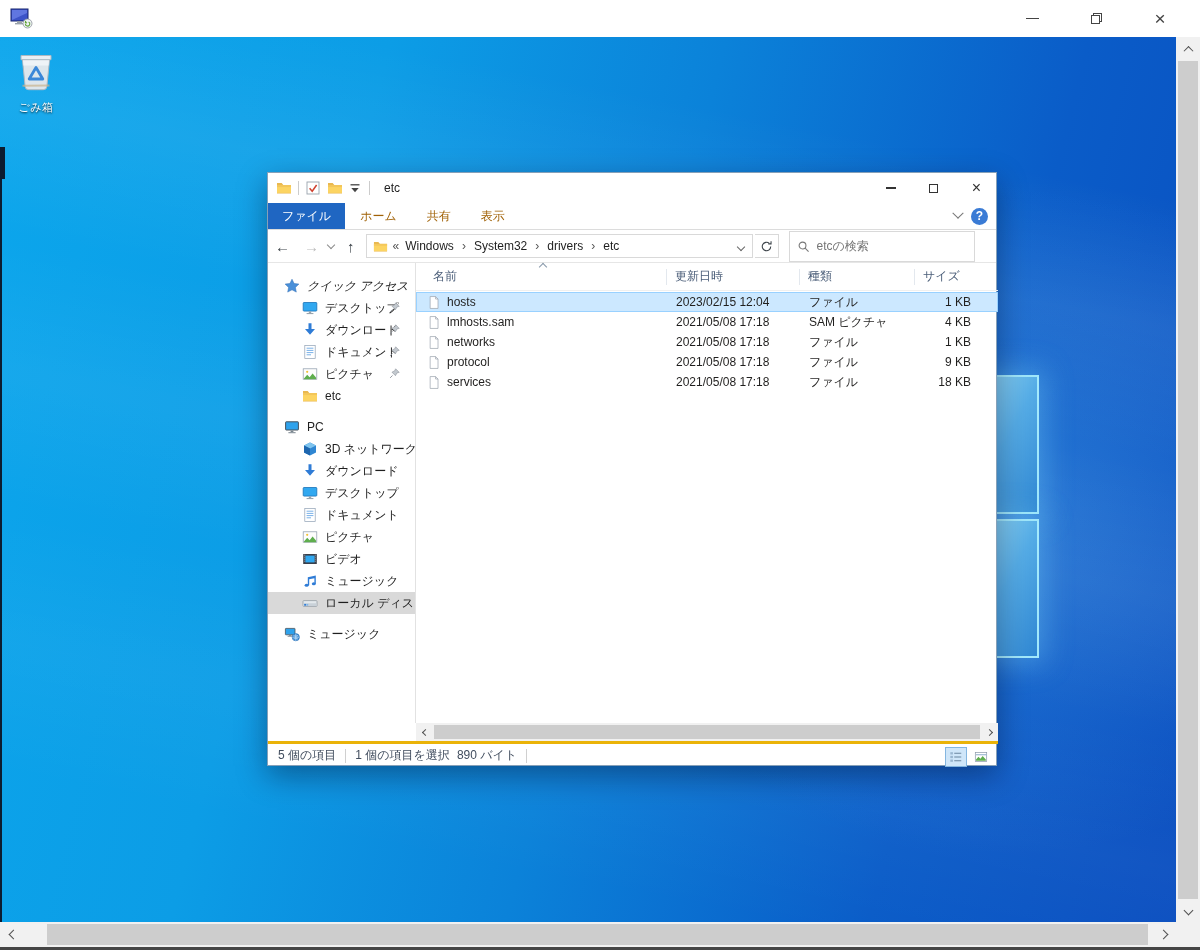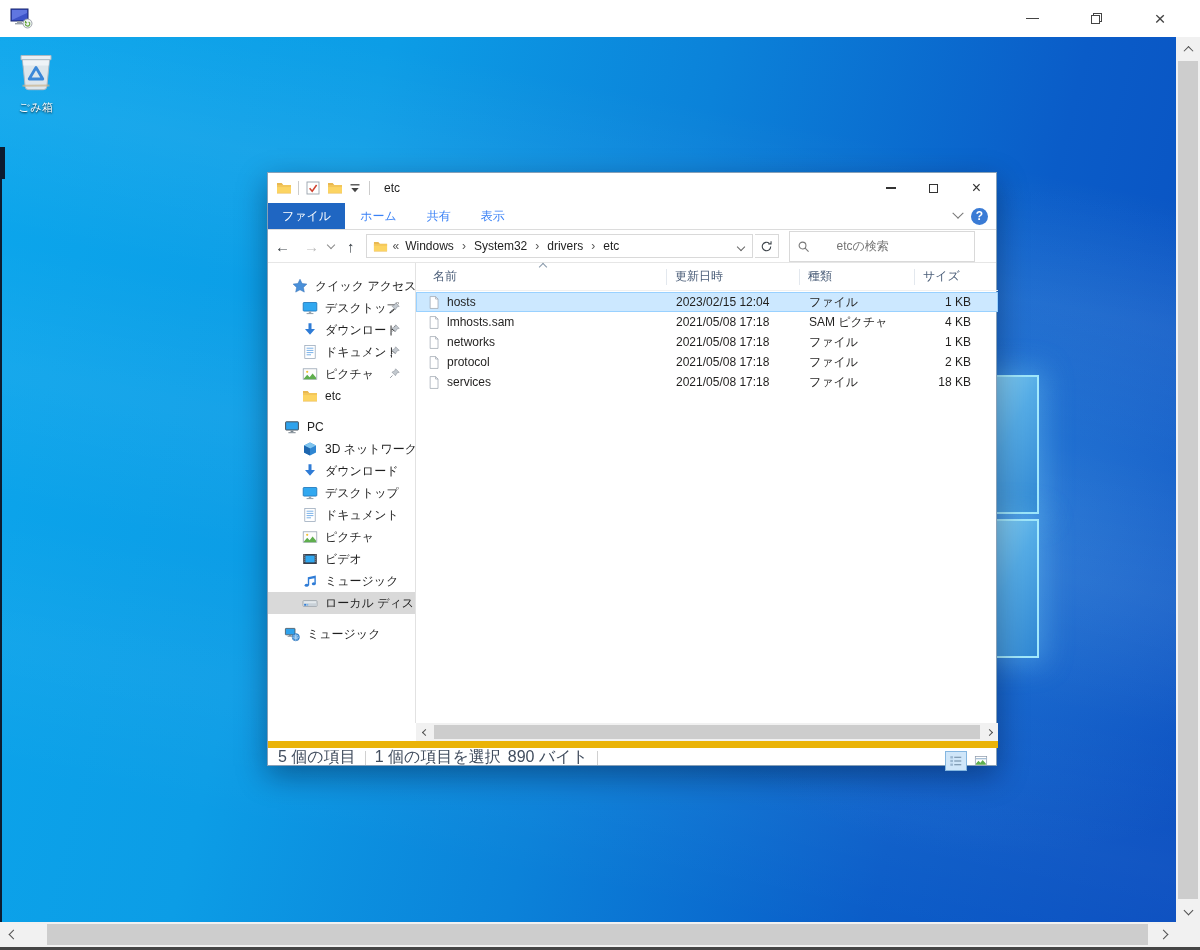--- a/index.html
+++ b/index.html
@@ -70,41 +70,41 @@
   #qat-caret { width:12px; height:12px; margin-left:4px; }
   #ex-title { margin-left:8px; font-size:12px; color:#222; }
   .ewc { position:absolute; top:0; width:43px; height:30px; display:flex; align-items:center; justify-content:center; }
   #ew-min { left:601px; } #ew-max { left:644px; } #ew-close { left:687px; }
   .ewc .bar { width:10px; height:1.2px; background:#333; }
   .max-glyph { width:9px; height:9px; border:1.2px solid #333; }
   .ewc .x-glyph { font-size:16px; color:#333; }
 
   #ribbon-tabs { position:absolute; left:0; top:30px; width:100%; height:27px; background:#fff;
     border-bottom:1px solid #dcdcdc; display:flex; align-items:stretch; }
-  .rtab { display:flex; align-items:center; padding:0 15px; color:#3b82f6; font-size:12px; }
+  .rtab { display:flex; align-items:center; padding:0 15px; color:#a16207; font-size:12px; }
   .rtab.active { background:#1f66c2; color:#fff; padding:0 14px; }
   #ribbon-right { position:absolute; right:8px; top:30px; height:26px; display:flex; align-items:center; gap:9px; }
   #ribbon-chevron { width:8px; height:8px; border-right:1.5px solid #777; border-bottom:1.5px solid #777; transform:rotate(45deg) translate(-2px,-2px); }
   #help-icon { width:17px; height:17px; border-radius:50%; background:#3a7bd5; color:#fff; font-size:12px; font-weight:bold;
     display:flex; align-items:center; justify-content:center; }
 
   #addressbar { position:absolute; left:0; top:57px; width:100%; height:33px; background:#fff;
     display:flex; align-items:center; border-bottom:1px solid #e6e6e6; }
   .navarrow { font-size:15px; color:#3b4248; margin:0 7px; }
   .navarrow.disabled { color:#bcbcbc; }
   #recent-caret { width:6px; height:6px; border-right:1.4px solid #8a8a8a; border-bottom:1.4px solid #8a8a8a; transform:rotate(45deg); margin:0 6px 2px 2px; }
   #address-box { position:relative; width:387px; height:24px; border:1px solid #d9d9d9; display:flex; align-items:center; padding:0 6px; margin-left:4px; }
   #address-box .svgi { width:15px; height:15px; margin-right:5px; }
   .crumb { color:#1f1f1f; padding:0 2px; white-space:nowrap; }
   .crumb-sep { color:#555; padding:0 6px; font-size:12px; }
   #crumb-prefix { color:#555; padding-right:4px; }
   #addr-caret { position:absolute; right:8px; top:9px; width:6px; height:6px; border-right:1.4px solid #666; border-bottom:1.4px solid #666; transform:rotate(45deg); }
   #refresh-btn { width:24px; height:24px; margin-left:2px; display:flex; align-items:center; justify-content:center; border:1px solid #d9d9d9; border-left:none; }
   #refresh-btn .svgi { width:13px; height:13px; }
-  #search-box { width:186px; height:31px; border:1px solid #d9d9d9; margin-left:10px; display:flex; align-items:center; padding:0 7px;gap:20px; }
+  #search-box { width:186px; height:31px; border:1px solid #d9d9d9; margin-left:10px; display:flex; align-items:center; padding:0 7px; }
   #search-box .svgi { width:13px; height:13px; margin-right:7px; }
   #search-placeholder { color:#757575; font-size:12px; }
 
   #main { position:absolute; left:0; top:90px; width:730px; height:460px; display:flex; }
   #nav-pane { position:relative; width:148px; height:100%; border-right:1px solid #e2e2e2; padding-top:12px; overflow:hidden; }
   .navrow { position:relative; height:22px; display:flex; align-items:center; font-size:12px; color:#1f1f1f; white-space:nowrap; }
   .navrow.gap { margin-top:9px; }
   .navrow.selected { background:#d9d9d9; }
   .navrow .svgi { width:16px; height:16px; margin-right:7px; flex:0 0 16px; }
   .navrow .pin { position:absolute; right:7px; top:4px; width:13px; height:13px; }
@@ -122,22 +122,22 @@
   .fc.name .svgi { width:14px; height:15px; margin-right:6px; flex:0 0 14px; }
   .fc.date { width:133px; padding-left:8px; } .fc.type { width:115px; padding-left:8px; }
   .fc.size { width:81px; text-align:right; padding-right:26px; }
 
   #list-hscroll { position:absolute; left:148px; top:550px; width:582px; height:18px; background:#f1f1f1; }
   #list-hthumb { position:absolute; left:18px; top:2px; width:546px; height:14px; background:#cdcdcd; }
   .lsb-btn { position:absolute; top:0; width:18px; height:18px; display:flex; align-items:center; justify-content:center; }
   .lsb-btn .chev { width:5px; height:5px; border-width:1.5px; border-color:#505050; }
   #lh-left { left:0; } #lh-right { left:564px; }
 
-  #statusbar { position:absolute; left:0; top:568px; width:730px; height:26px; border-top:7px solid #eab308;
-    display:flex; align-items:center; padding-left:10px; color:#414d5e; font-size:16px; }
+  #statusbar { position:absolute; left:0; top:568px; width:730px; height:26px; border-top:3px solid #eab308;
+    display:flex; align-items:center; padding-left:10px; color:#414d5e; font-size:12px; }
   .st-sep { width:1px; height:14px; background:#d0d0d0; margin:0 9px; }
   #status-right { position:absolute; right:6px; top:3px; display:flex; gap:3px; }
   .viewbtn { width:22px; height:20px; display:flex; align-items:center; justify-content:center; border:1px solid transparent; }
   .viewbtn.selected { background:#cfe6f9; border-color:#84b6e0; }
   .viewbtn .svgi { width:14px; height:14px; }
 </style>
 </head>
 <body>
 
 <div id="viewer-titlebar">
@@ -254,21 +254,21 @@
       <span class="svgi"><svg viewBox="0 0 16 16">
             <circle cx="6.8" cy="6.8" r="4.2" fill="none" stroke="#777" stroke-width="1.3"></circle>
             <path d="M10 10l4.2 4.2" stroke="#777" stroke-width="1.3"></path>
           </svg></span>
       <span id="search-placeholder">etcの検索</span>
     </div>
   </div>
 
   <div id="main">
     <div id="nav-pane">
-        <div class="navrow" style="padding-left: 24px;">
+        <div class="navrow" style="padding-left: 16px; font-style: italic;">
           <span class="svgi"><svg viewBox="0 0 16 16">
               <path d="M8 1.2l2.1 4.3 4.8.6-3.5 3.3.9 4.7L8 11.8l-4.3 2.3.9-4.7L1.1 6.1l4.8-.6z" fill="#4a90d9" stroke="#2f6db4" stroke-width="0.5"></path>
             </svg></span>
           <span>クイック アクセス</span>
         </div>
         <div class="navrow" style="padding-left: 34px;">
           <span class="svgi"><svg viewBox="0 0 16 16">
               <rect x="1.2" y="2.5" width="13.6" height="8.6" rx="0.8" fill="#31a8f0" stroke="#1872b8" stroke-width="0.8"></rect>
               <rect x="6.8" y="11.4" width="2.4" height="1.6" fill="#98a4ae"></rect>
               <rect x="4.6" y="13" width="6.8" height="1.1" fill="#98a4ae"></rect>
@@ -449,21 +449,21 @@
           <div class="frow">
             <div class="fc name">
               <span class="svgi"><svg viewBox="0 0 16 16">
                   <path d="M3.6 1.2h6.2l2.8 2.8v10.8H3.6z" fill="#fff" stroke="#99a2ac" stroke-width="0.8"></path>
                   <path d="M9.8 1.2v2.8h2.8" fill="none" stroke="#99a2ac" stroke-width="0.8"></path>
                 </svg></span>
               <span>protocol</span>
             </div>
             <div class="fc date">2021/05/08 17:18</div>
             <div class="fc type">ファイル</div>
-            <div class="fc size">2 KB</div>
+            <div class="fc size">9 KB</div>
           </div>
           <div class="frow">
             <div class="fc name">
               <span class="svgi"><svg viewBox="0 0 16 16">
                   <path d="M3.6 1.2h6.2l2.8 2.8v10.8H3.6z" fill="#fff" stroke="#99a2ac" stroke-width="0.8"></path>
                   <path d="M9.8 1.2v2.8h2.8" fill="none" stroke="#99a2ac" stroke-width="0.8"></path>
                 </svg></span>
               <span>services</span>
             </div>
             <div class="fc date">2021/05/08 17:18</div>

